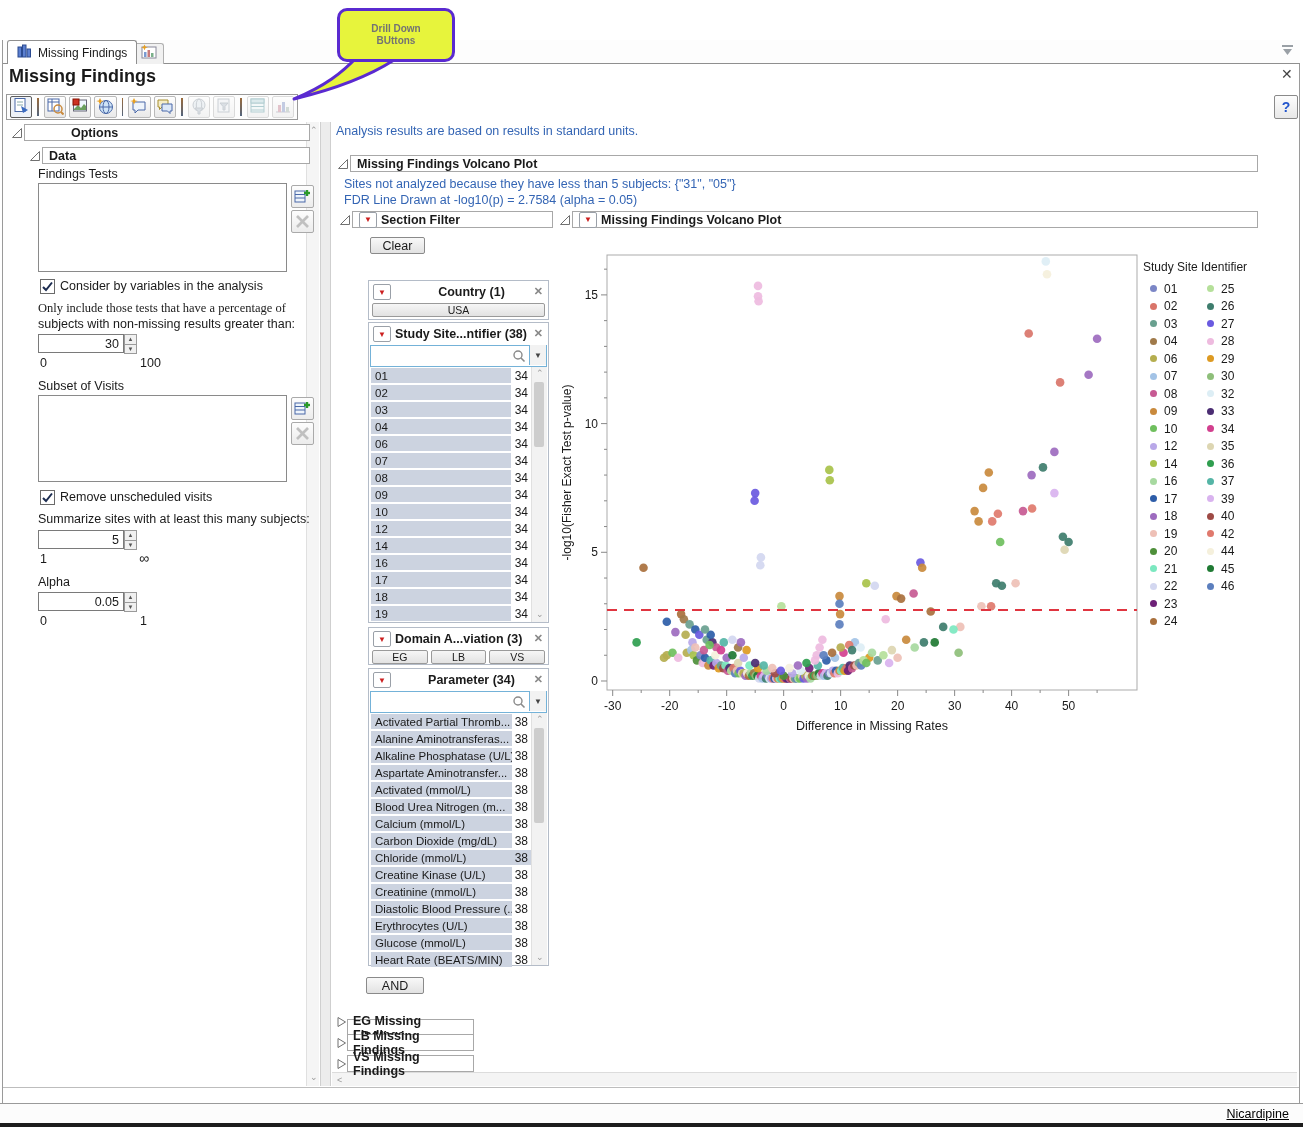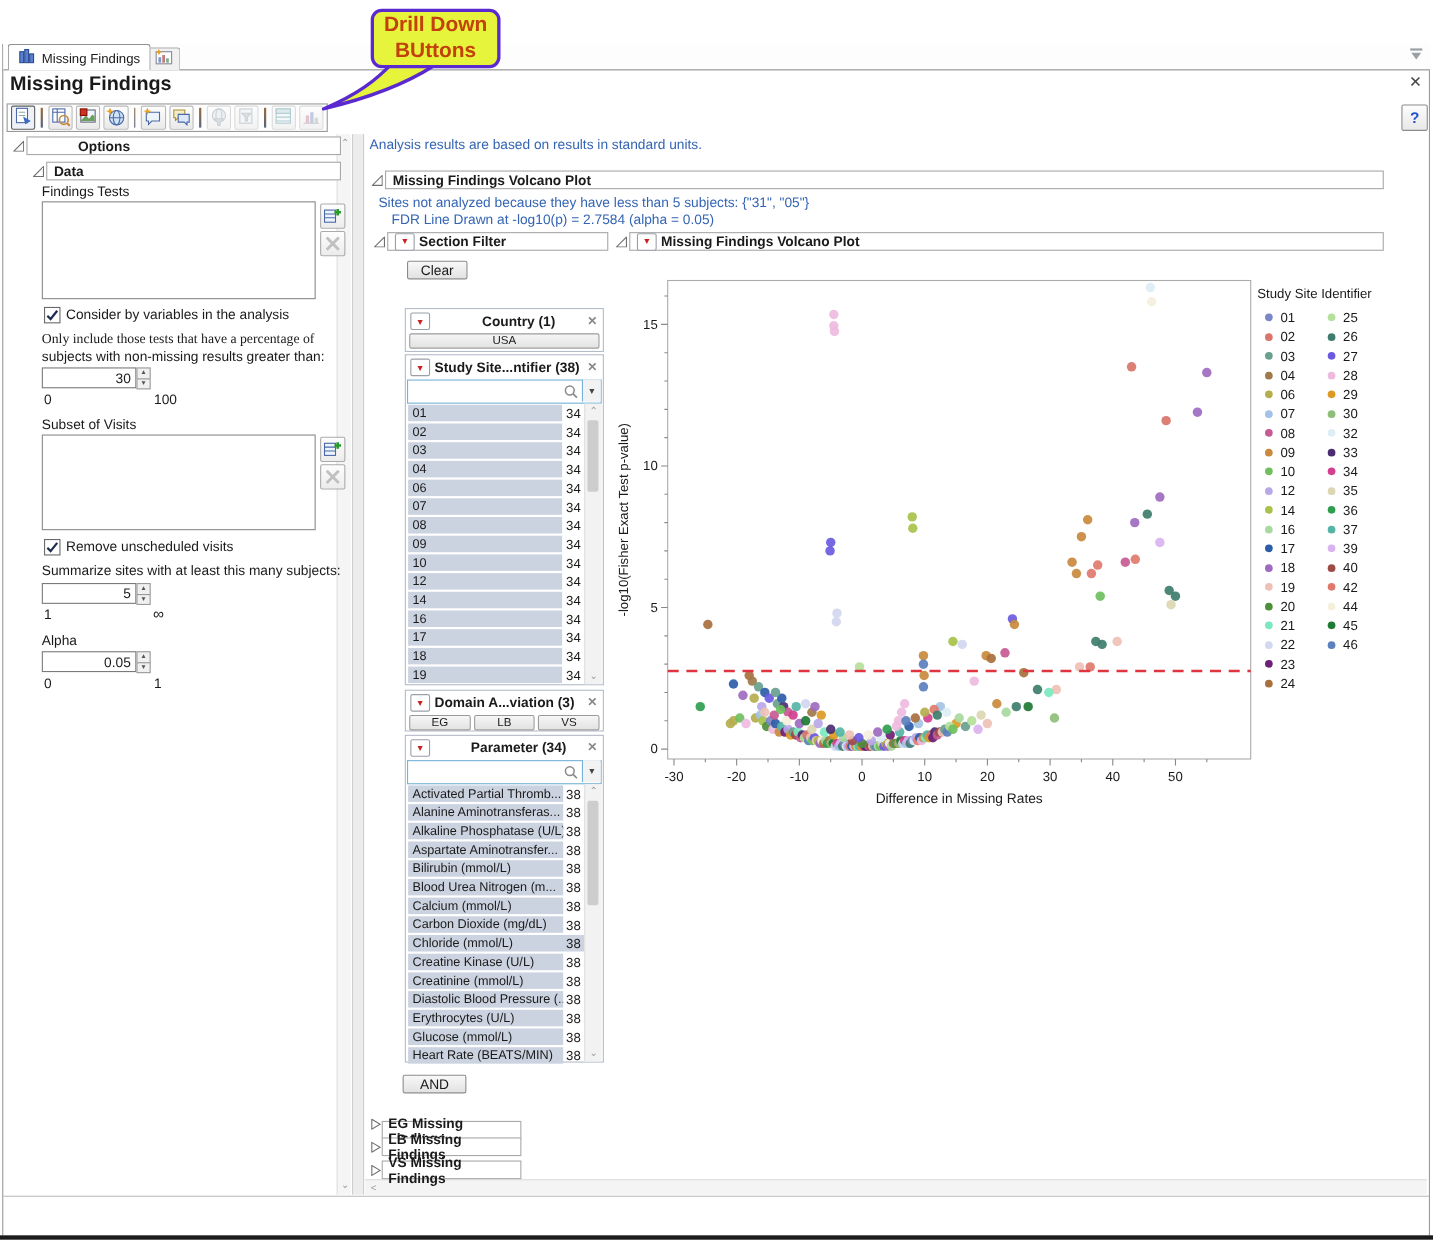--- a/index.html
+++ b/index.html
@@ -24,21 +24,21 @@
      display:flex;align-items:center;justify-content:center;padding:0;border-radius:2px;}
   .tb-btn.pressed{border:1px solid #5e5e5e;background:#eef2f8;}
   .tb-btn.disabled{opacity:.5;}
   .tb-sep{width:2px;height:18px;background:linear-gradient(#9a6a3a,#53657e);margin:0 2px;}
   .help-btn{position:absolute;left:1274px;top:95px;width:22px;height:22px;border:1px solid #8a8a8a;
      background:linear-gradient(#fdfdfd,#e8e8e8);color:#2255cc;font-weight:bold;font-size:14px;
      display:flex;align-items:center;justify-content:center;border-radius:2px;}
   
   .callout{position:absolute;left:337px;top:8px;width:112px;height:48px;background:#e7f43c;border:3px solid #5a2ad0;
      border-radius:10px;display:flex;flex-direction:column;align-items:center;justify-content:center;z-index:10;}
-  .callout div{color:#c2410c;font-weight:bold;font-size:19px;line-height:1.25;}
+  .callout div{color:#737373;font-weight:bold;font-size:10px;line-height:1.25;}
   .callout-tail{position:absolute;left:278px;top:28px;z-index:9;}
   
   .divider{position:absolute;left:320px;top:122px;width:11px;height:964px;background:#ececec;
      border-left:1px solid #cfcfcf;border-right:1px solid #cfcfcf;box-sizing:border-box;}
   .vscroll{position:absolute;left:306px;top:122px;width:13px;height:964px;background:#f5f5f5;border-left:1px solid #e0e0e0;box-sizing:border-box;}
   .scroll-glyph{position:absolute;font-size:9px;color:#9a9a9a;}
   .hscroll{position:absolute;left:332px;top:1072px;width:965px;height:14px;background:#f4f4f4;border-top:1px solid #dcdcdc;box-sizing:border-box;}
   
   .disc{position:absolute;width:10px;height:10px;}
   .oheader{position:absolute;border:1px solid #a8a8a8;background:#fff;font-weight:bold;font-size:12.5px;
@@ -314,21 +314,21 @@
   <div class="range-lbl" style="left:140px;top:614px;">1</div>
 
   <div class="blue-msg" style="left:336px;top:124px;">Analysis results are based on results in standard units.</div>
 
   <svg class="disc" style="left:338px;top:159px;" viewBox="0 0 10 10">
       <polygon points="0.5,9.5 9.5,9.5 9.5,0.5" fill="none" stroke="#707070"></polygon>
     </svg>
   <div class="oheader" style="left:350px;top:155px;width:908px;">Missing Findings Volcano Plot</div>
 
   <div class="blue-msg" style="left:344px;top:177px;">Sites not analyzed because they have less than 5 subjects: {"31", "05"}</div>
-  <div class="blue-msg" style="left:344px;top:193px;margin-left:12px;">FDR Line Drawn at -log10(p) = 2.7584 (alpha = 0.05)</div>
+  <div class="blue-msg" style="left:344px;top:193px;">FDR Line Drawn at -log10(p) = 2.7584 (alpha = 0.05)</div>
 
   <svg class="disc" style="left:340px;top:215px;" viewBox="0 0 10 10">
       <polygon points="0.5,9.5 9.5,9.5 9.5,0.5" fill="none" stroke="#707070"></polygon>
     </svg>
   <div class="oheader" style="left:352px;top:211px;width:201px;padding-left:2px;">
     <span class="red-btn">▼</span>
     <span>Section Filter</span>
   </div>
   <svg class="disc" style="left:560px;top:215px;" viewBox="0 0 10 10">
       <polygon points="0.5,9.5 9.5,9.5 9.5,0.5" fill="none" stroke="#707070"></polygon>
@@ -468,21 +468,21 @@
         </div>
         <div class="frow">
           <span class="fbar" style="width:141px">Alkaline Phosphatase (U/L)</span>
           <span class="fcount">38</span>
         </div>
         <div class="frow">
           <span class="fbar" style="width:141px">Aspartate Aminotransfer...</span>
           <span class="fcount">38</span>
         </div>
         <div class="frow">
-          <span class="fbar" style="width:141px">Bilirubin (mmol/L)</span>
+          <span class="fbar" style="width:141px">Activated (mmol/L)</span>
           <span class="fcount">38</span>
         </div>
         <div class="frow">
           <span class="fbar" style="width:141px">Blood Urea Nitrogen (m...</span>
           <span class="fcount">38</span>
         </div>
         <div class="frow">
           <span class="fbar" style="width:141px">Calcium (mmol/L)</span>
           <span class="fcount">38</span>
         </div>
@@ -972,13 +972,16 @@
   <div class="csec-box" style="top:1019px;">EG Missing Findings</div>
   <svg class="disc" style="left:337px;top:1038px;" viewBox="0 0 10 10">
       <polygon points="1,0.5 8.5,5 1,9.5" fill="none" stroke="#707070"></polygon>
     </svg>
   <div class="csec-box" style="top:1034px;">LB Missing Findings</div>
   <svg class="disc" style="left:337px;top:1059px;" viewBox="0 0 10 10">
       <polygon points="1,0.5 8.5,5 1,9.5" fill="none" stroke="#707070"></polygon>
     </svg>
   <div class="csec-box" style="top:1055px;">VS Missing Findings</div>
 
+  <div class="statusbar">
+    <span class="status-link">Nicardipine</span>
+  </div>
 </div>
 
 </body></html>

